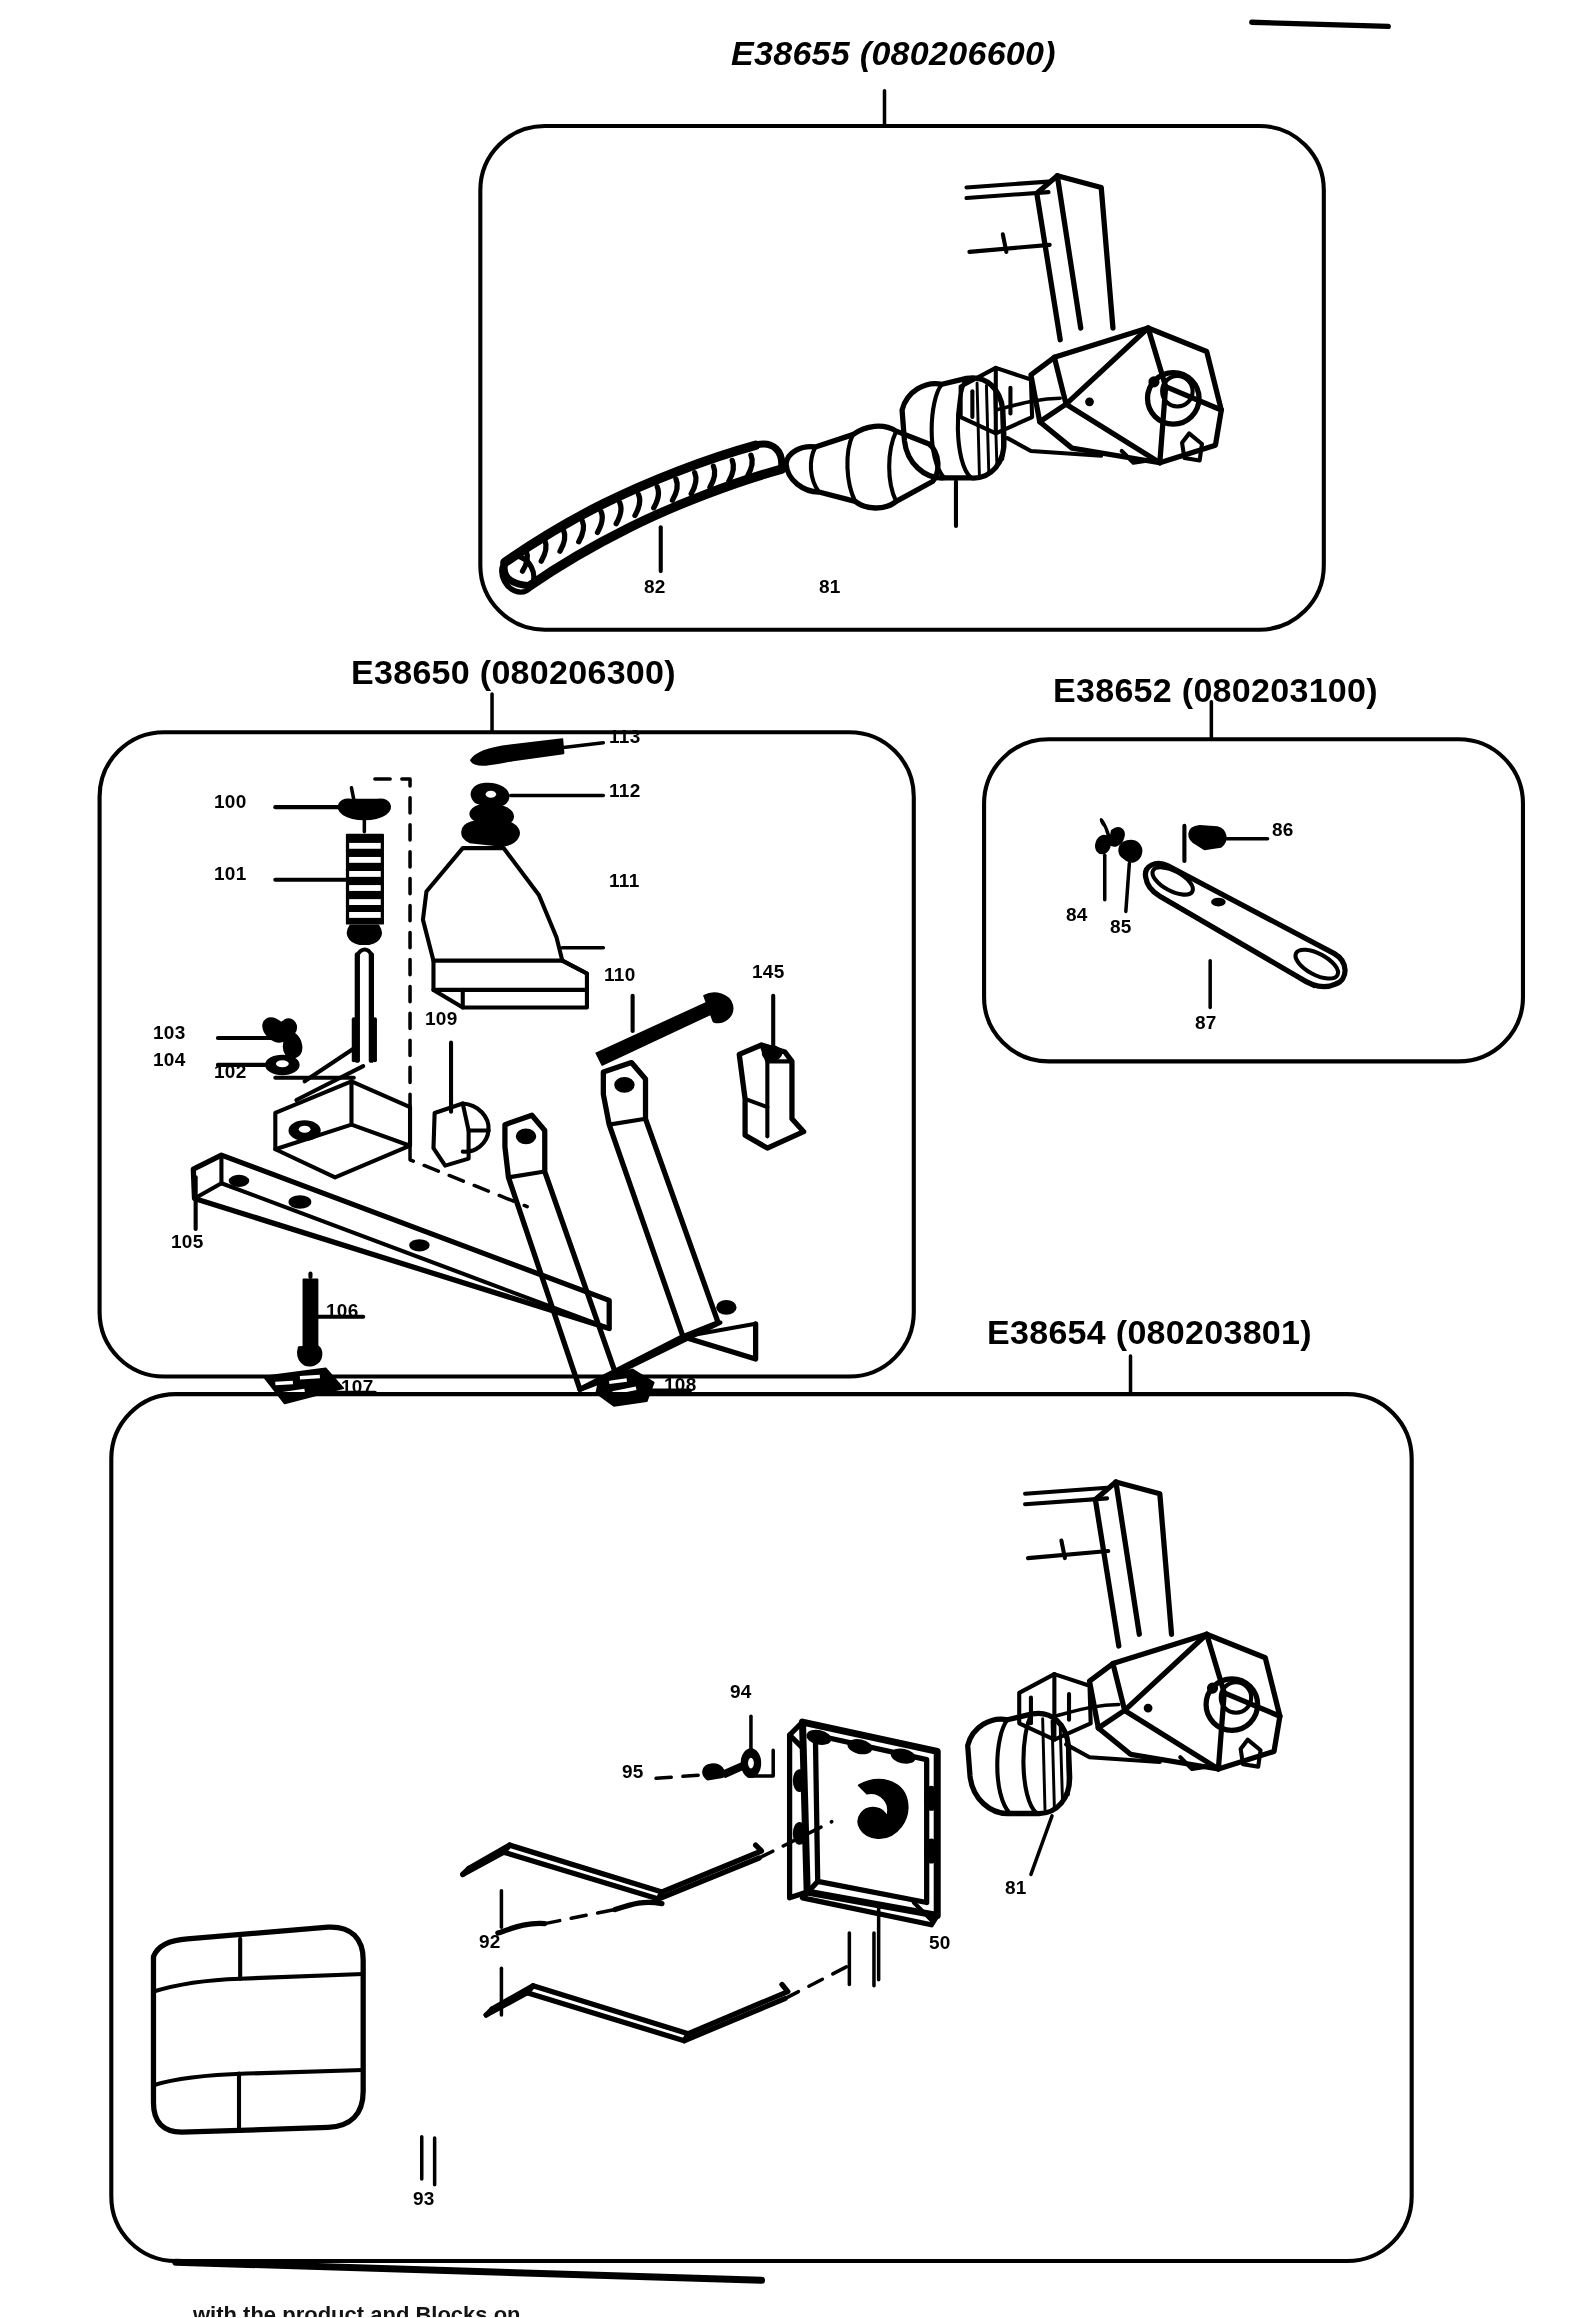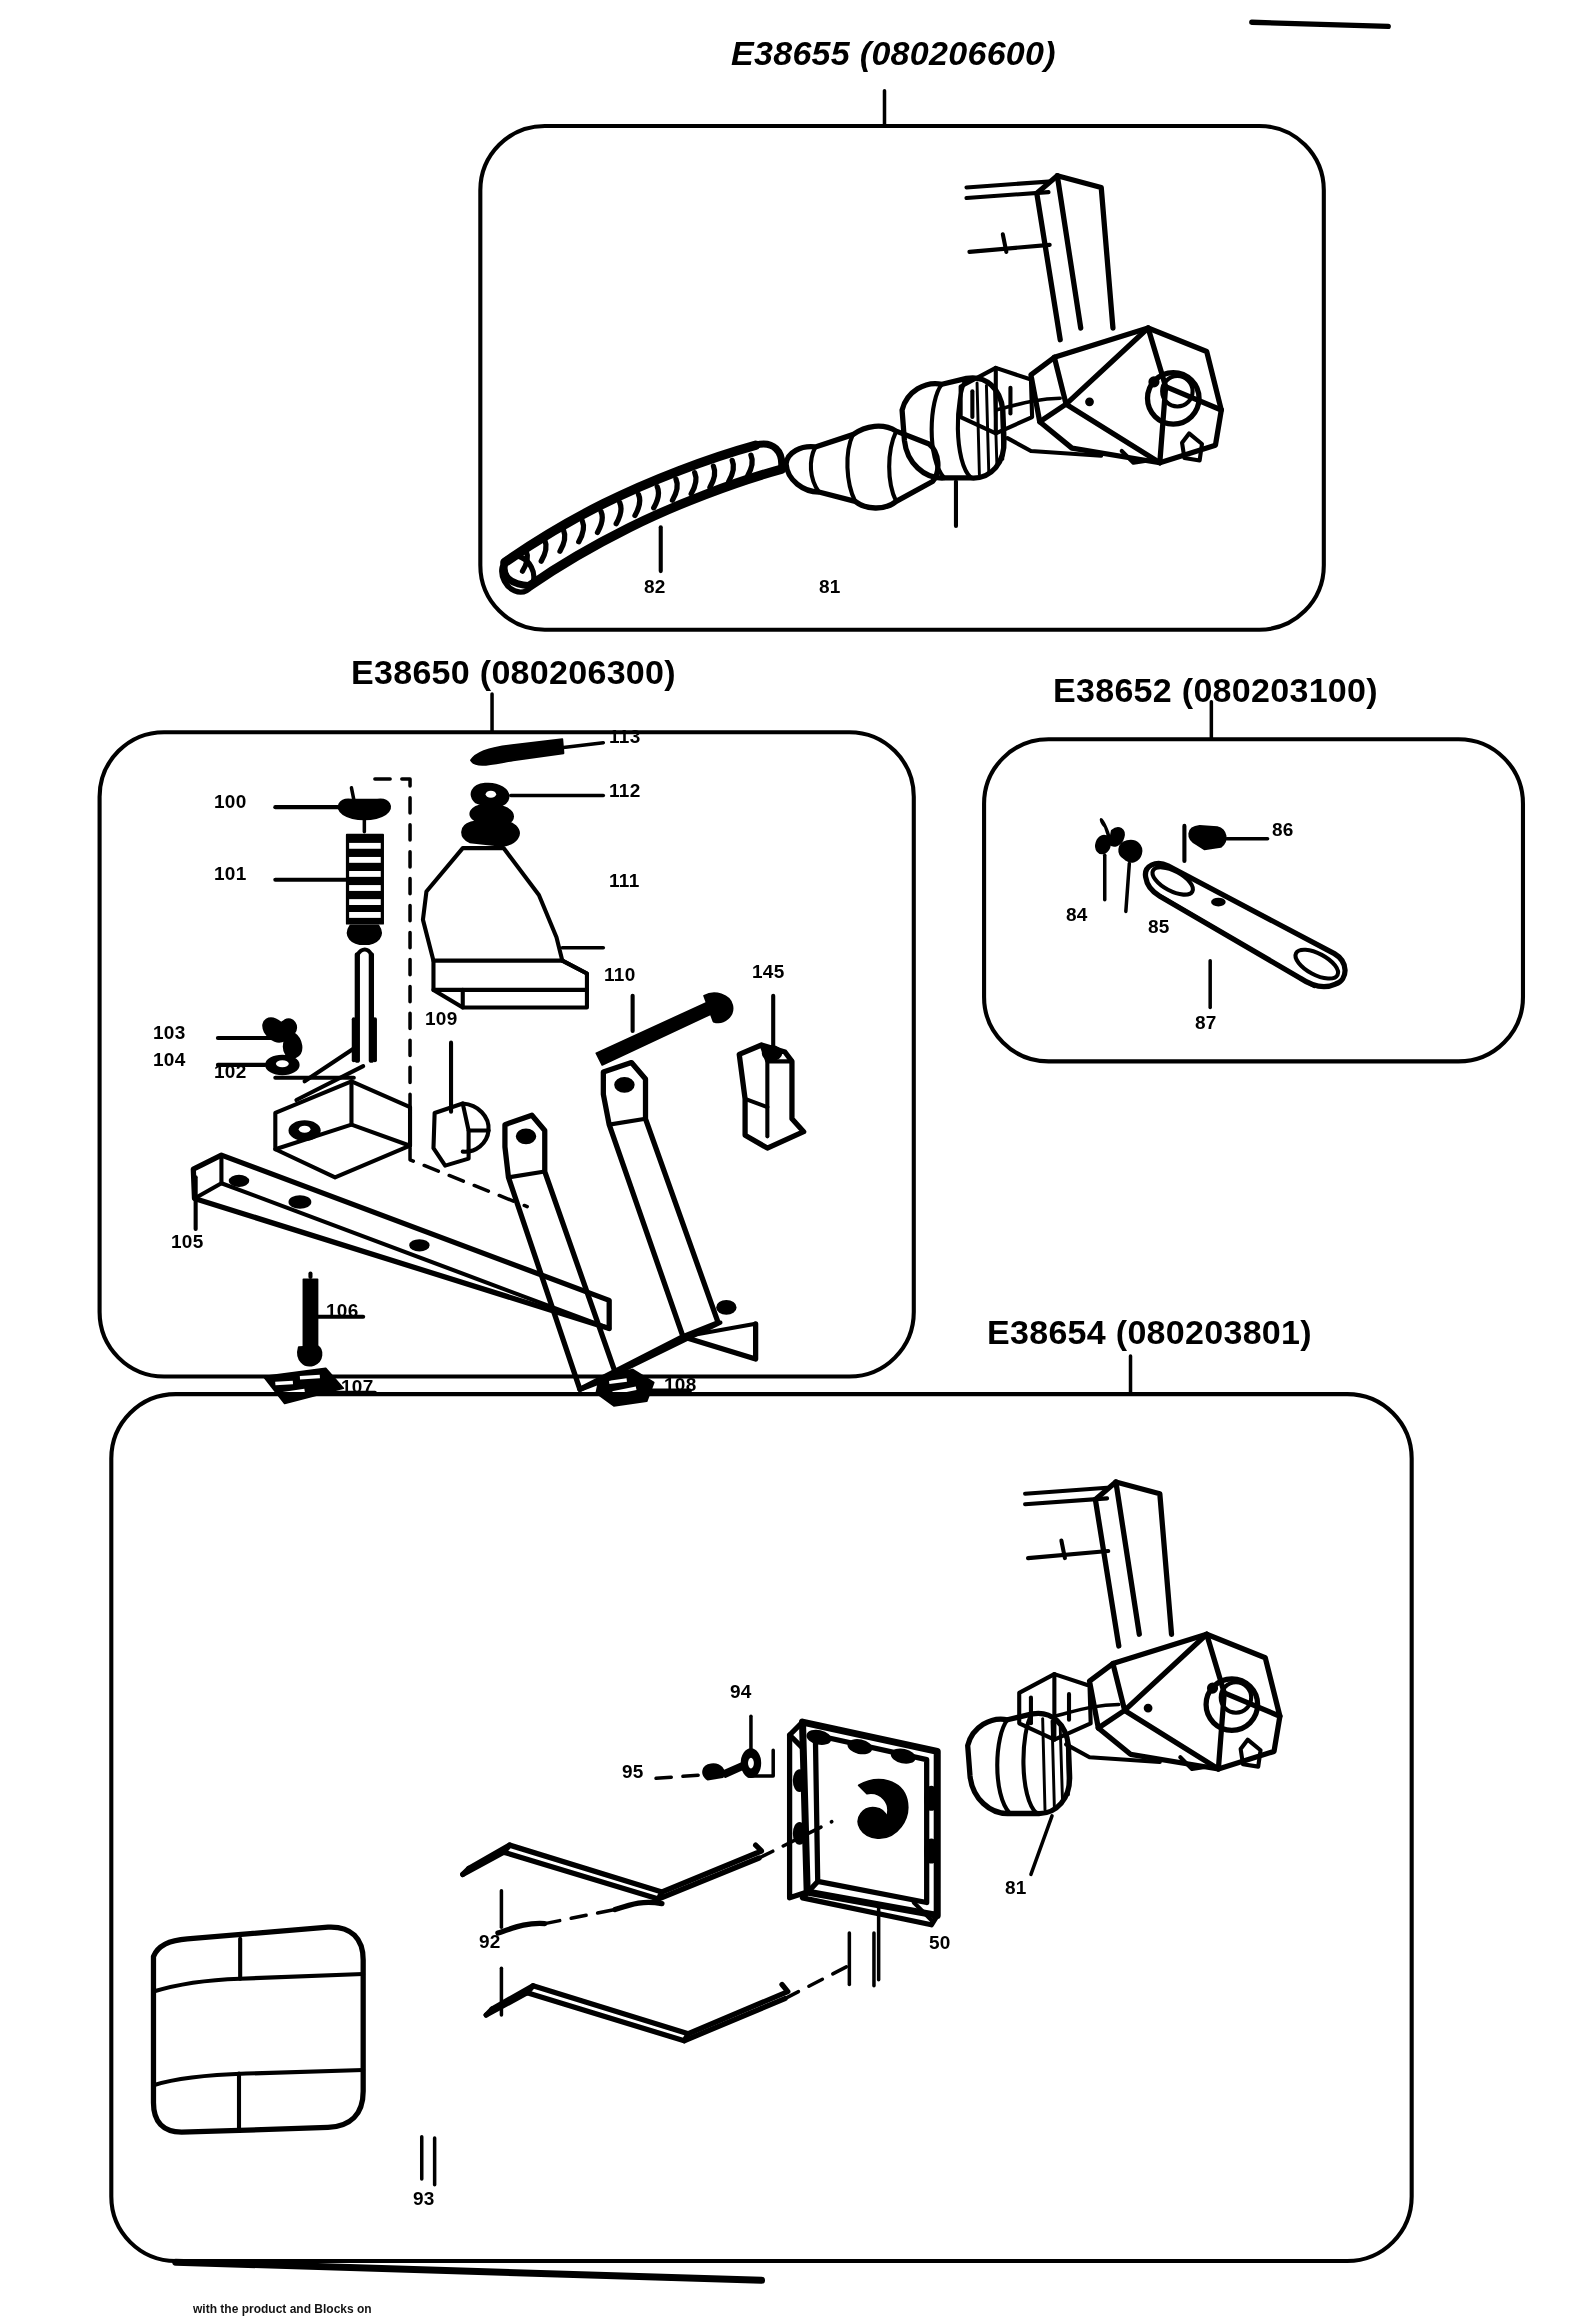--- a/index.html
+++ b/index.html
@@ -12,21 +12,21 @@
   svg.layer{position:absolute;left:0;top:0;width:1588px;height:2319px;}
   .ttl{
     position:absolute;font-weight:bold;font-size:34px;letter-spacing:0.3px;
     white-space:nowrap;line-height:1;
   }
   .lbl{
     position:absolute;font-weight:bold;font-size:19px;letter-spacing:0.3px;
     white-space:nowrap;line-height:1;
   }
   .cropline{
-    position:absolute;white-space:nowrap;font-weight:bold;font-size:12px;
+    position:absolute;white-space:nowrap;font-weight:bold;font-size:22px;
     overflow:hidden;height:15px;color:#000;opacity:.92;
   }
 </style>
 </head>
 <body>
 
 <div class="page">
 
 <svg class="layer" viewBox="0 0 2711 3959">
   <defs>
@@ -441,21 +441,21 @@
 <div class="lbl" style="left:341px;top:1377px;">107</div>
 <div class="lbl" style="left:664px;top:1375px;">108</div>
 <div class="lbl" style="left:425px;top:1009px;">109</div>
 <div class="lbl" style="left:604px;top:965px;">110</div>
 <div class="lbl" style="left:609px;top:871px;">111</div>
 <div class="lbl" style="left:609px;top:781px;">112</div>
 <div class="lbl" style="left:609px;top:727px;">113</div>
 <div class="lbl" style="left:752px;top:962px;">145</div>
 
 <div class="lbl" style="left:1066px;top:905px;">84</div>
-<div class="lbl" style="left:1110px;top:917px;margin-left:38px;">85</div>
+<div class="lbl" style="left:1110px;top:917px;">85</div>
 <div class="lbl" style="left:1272px;top:820px;">86</div>
 <div class="lbl" style="left:1195px;top:1013px;">87</div>
 
 <div class="lbl" style="left:1005px;top:1878px;">81</div>
 <div class="lbl" style="left:929px;top:1933px;">50</div>
 <div class="lbl" style="left:479px;top:1932px;">92</div>
 <div class="lbl" style="left:413px;top:2189px;">93</div>
 <div class="lbl" style="left:730px;top:1682px;">94</div>
 <div class="lbl" style="left:622px;top:1762px;">95</div>
 

